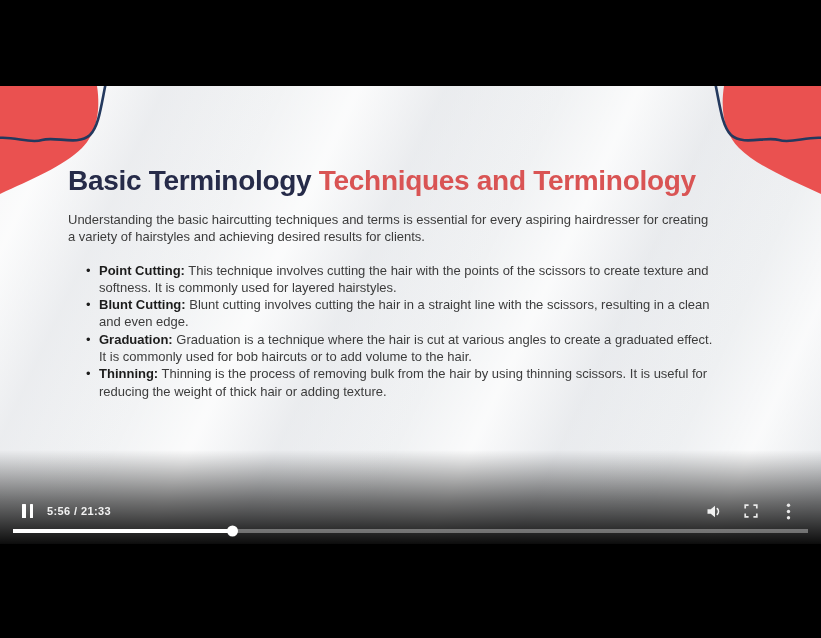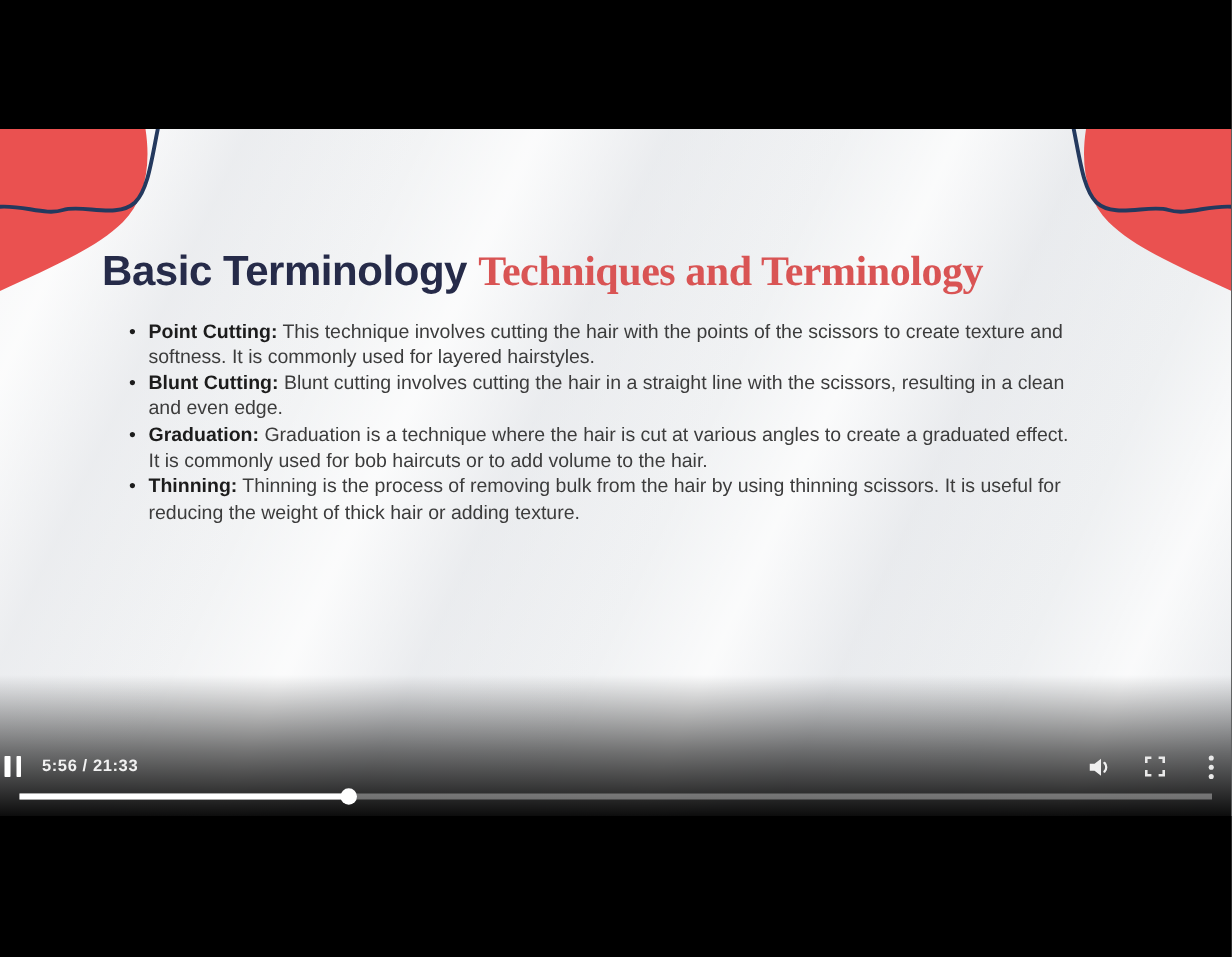--- a/index.html
+++ b/index.html
@@ -24,38 +24,38 @@
 
   .blob { position:absolute; top:0; }
   .blob-left  { left:0; }
   .blob-right { right:0; transform:scaleX(-1); }
 
   .slide { position:absolute; left:68px; top:78px; width:660px; color:#3c3c3c; }
   .slide h1 {
     margin:0 0 13px; font-size:28px; line-height:1.2; font-weight:700;
     letter-spacing:-0.3px; color:#262b49; white-space:nowrap;
   }
-  .slide h1 .t-red { color:#d95454;font-family:Liberation Serif, serif; }
+  .slide h1 .t-red { color:#d95454; }
   .intro { margin:0 0 16px; font-size:13px; line-height:17.5px; max-width:645px; color:#3c3c3c; }
   .slide h2 { margin:0 0 19px; font-size:15px; font-weight:700; color:#141414; }
   .tech-list { margin:12px; padding:0 0 0 6px; list-style:none; max-width:638px;
                font-size:13px; line-height:17.3px; color:#3c3c3c; }
   .tech-list li { position:relative; padding-left:13px; }
   .tech-list li::before { content:"\2022"; position:absolute; left:0; top:0; color:#1c1c1c; }
   .tech-list b { font-weight:700; color:#1c1c1c; }
 
   
   .ctrl-gradient {
     position:absolute; left:0; bottom:0; width:100%; height:94px;
     background:linear-gradient(to bottom, rgba(0,0,0,0) 0%, rgba(0,0,0,0.55) 55%, rgba(0,0,0,0.95) 100%);
     pointer-events:none;
   }
   .ctrl-row {
     position:absolute; top:497px; left:0; right:0; height:28px;
-    display:flex; align-items:center; padding:0 3px; z-index:5;
+    display:flex; align-items:center; padding:0 22px; z-index:5;
   }
   button { background:none; border:none; padding:0; cursor:pointer; }
   .pause-btn { width:12px; height:14px; display:flex; gap:4px; }
   .pause-btn .bar { width:3.5px; height:14px; background:#fff; border-radius:0.5px; }
   .time { margin-left:13px; font-size:11px; font-weight:700; color:#f2f2f2; letter-spacing:0.4px; }
   .spacer { flex:1; }
   .icon-btn { margin-left:15px; width:22px; height:20px;
               display:flex; align-items:center; justify-content:center; }
 
   .progress {
@@ -81,20 +81,21 @@
     </svg>
 
     <svg class="blob blob-right" width="118" height="126" viewBox="0 0 118 126">
       <path d="M0 0 L97 0 C101 26 96 48 82 62 C64 80 30 94 0 108 Z" fill="#ea5150"></path>
       <path d="M106 -4 C101 20 99 40 90 49 C78 60 55 50 42 54 C30 58 14 50 -2 52" fill="none" stroke="#24395e" stroke-width="2.6" stroke-linecap="round"></path>
     </svg>
 
     <div class="slide">
       <h1><span class="t-dark">Basic Terminology </span><span class="t-red">Techniques and Terminology</span></h1>
 
+      <p class="intro">Understanding the basic haircutting techniques and terms is essential for every aspiring hairdresser for creating a variety of hairstyles and achieving desired results for clients.</p>
 
 
       <ul class="tech-list">
         <li><b>Point Cutting:</b><span> This technique involves cutting the hair with the points of the scissors to create texture and softness. It is commonly used for layered hairstyles.</span></li>
         <li><b>Blunt Cutting:</b><span> Blunt cutting involves cutting the hair in a straight line with the scissors, resulting in a clean and even edge.</span></li>
         <li><b>Graduation:</b><span> Graduation is a technique where the hair is cut at various angles to create a graduated effect. It is commonly used for bob haircuts or to add volume to the hair.</span></li>
         <li><b>Thinning:</b><span> Thinning is the process of removing bulk from the hair by using thinning scissors. It is useful for reducing the weight of thick hair or adding texture.</span></li>
       </ul>
     </div>
 

